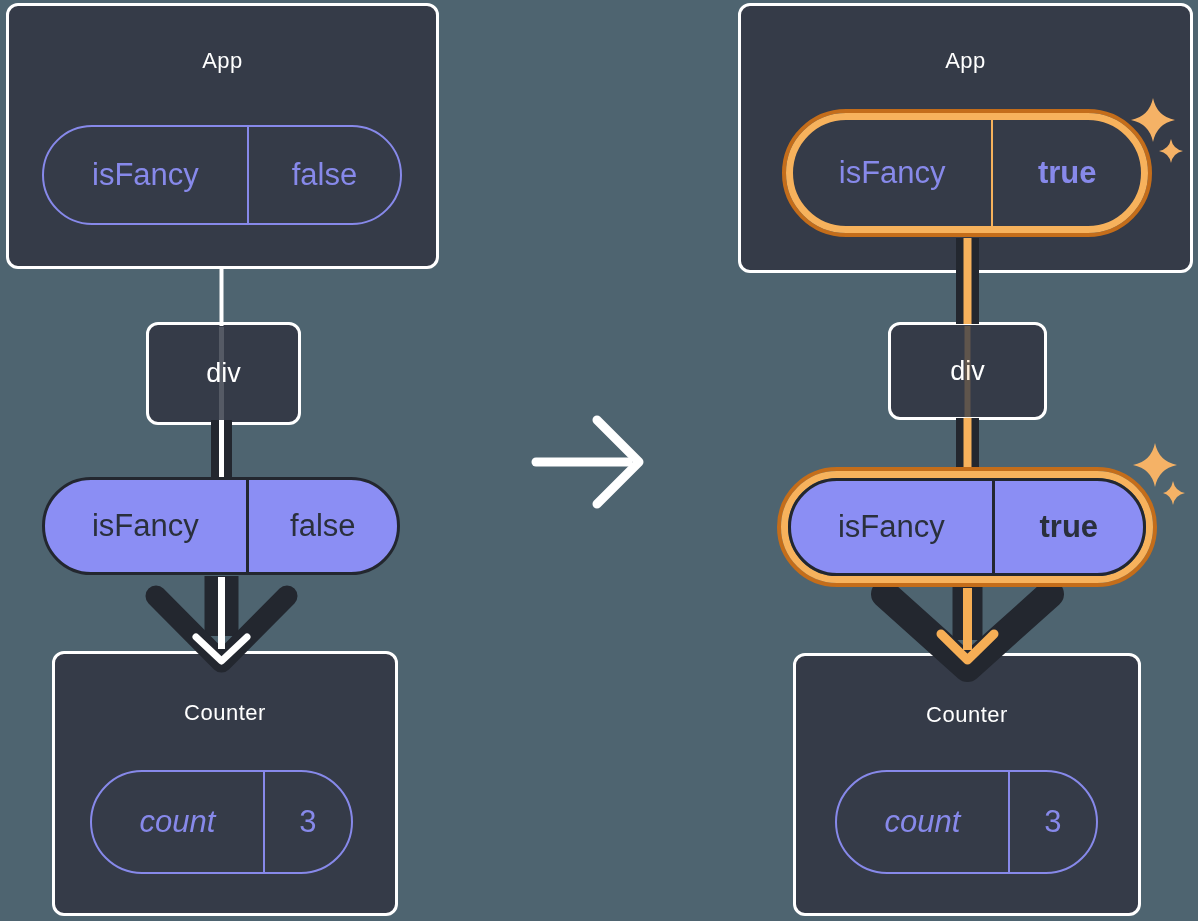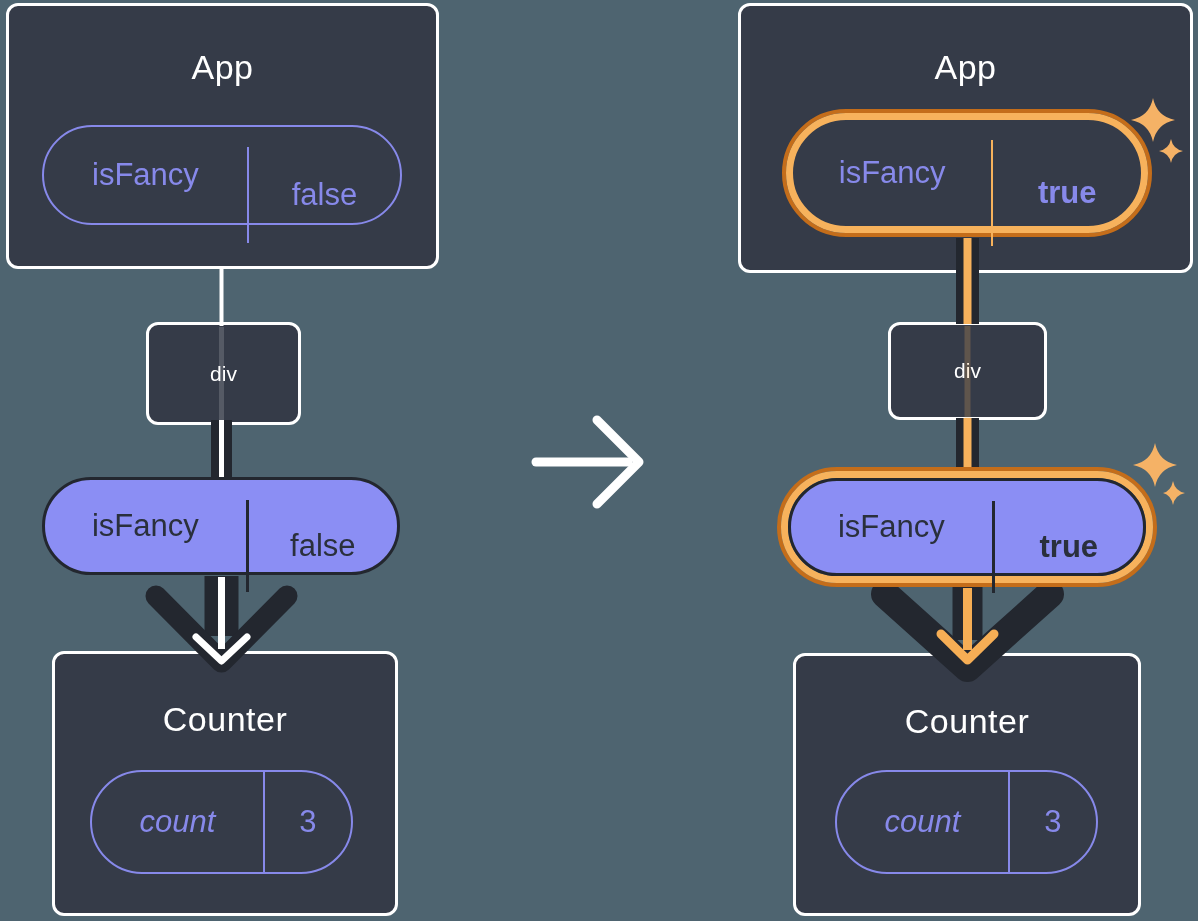--- a/index.html
+++ b/index.html
@@ -6,25 +6,25 @@
     --background:#4E6470; --box-fill:#353B48; --box-border:#FFFFFF;
     --purple:#8789EA; --purple-fill:#8B8EF4; --dark-ink:#23272F;
     --orange-light:#F7B25C; --orange-dark:#C46D1A; --orange-arrow:#F6AE55;
     --sparkle:#F5B266; --text-on-purple:#2A303C; --white:#FFFFFF;
   }
   html,body{margin:0;padding:0;background:var(--background);}
   .canvas{position:relative;width:1198px;height:921px;background:var(--background);
     font-family:"Liberation Sans",sans-serif;overflow:hidden;}
   .box{position:absolute;background:var(--box-fill);border:3px solid var(--box-border);
     border-radius:12px;box-sizing:border-box;z-index:1;}
-  .box-title{color:var(--white);font-size:34px;font-weight:500;text-align:center;letter-spacing:.5px;}
-  .divbox{display:flex;align-items:center;justify-content:center;color:var(--white);font-size:21px;}
+  .box-title{color:var(--white);font-size:22px;font-weight:500;text-align:center;letter-spacing:.5px;}
+  .divbox{display:flex;align-items:center;justify-content:center;color:var(--white);font-size:27px;}
   .pill{position:absolute;display:flex;box-sizing:border-box;z-index:6;border-radius:999px;font-size:31px;}
   .cell{display:flex;align-items:center;justify-content:center;box-sizing:border-box;height:100%;}
-  .c57{width:57%;} .c43{width:43%;margin-top:20px;} .c66{width:66%;font-style:italic;} .c34{width:34%;}
+  .c57{width:57%;} .c43{width:43%;} .c66{width:66%;font-style:italic;} .c34{width:34%;}
   .pill-outline{border:2.5px solid var(--purple);color:var(--purple);}
   .pill-outline .cell + .cell{border-left:2.5px solid var(--purple);}
   .pill-filled{background:var(--purple-fill);border:3px solid var(--dark-ink);color:var(--text-on-purple);}
   .pill-filled .cell + .cell{border-left:3px solid var(--dark-ink);}
   .ring{position:absolute;z-index:6;border:4px solid var(--orange-dark);border-radius:999px;box-sizing:border-box;}
   .ring-inner{width:100%;height:100%;border:7px solid var(--orange-light);border-radius:999px;
     box-sizing:border-box;display:flex;}
   .ring-content{flex:1;display:flex;border-radius:999px;box-sizing:border-box;font-size:31px;}
   .ring-content.dark{color:var(--purple);}
   .ring-content.dark .cell + .cell{border-left:2.5px solid var(--orange-light);}

